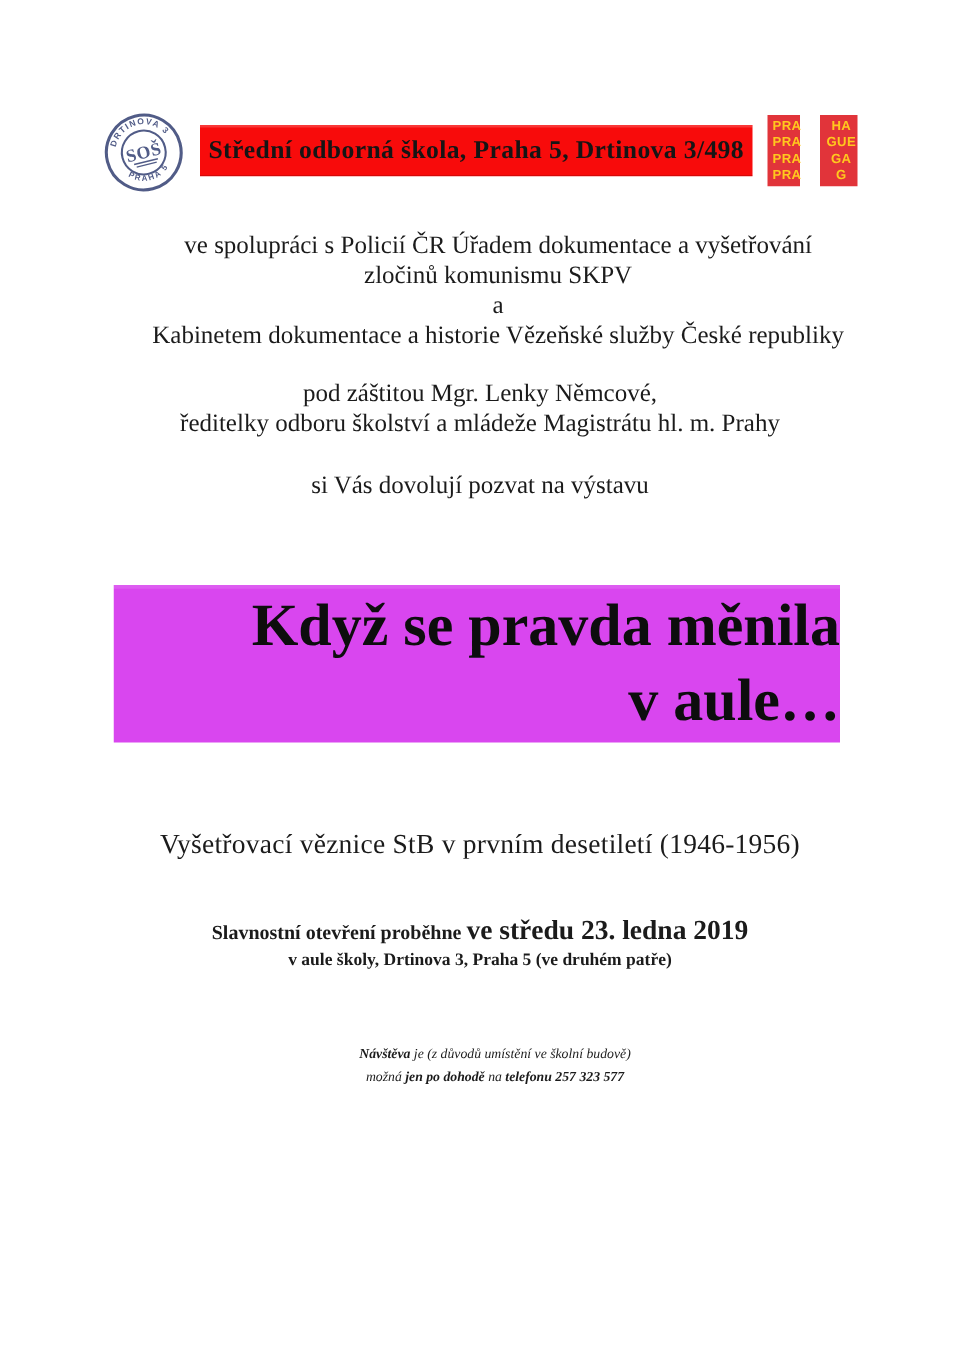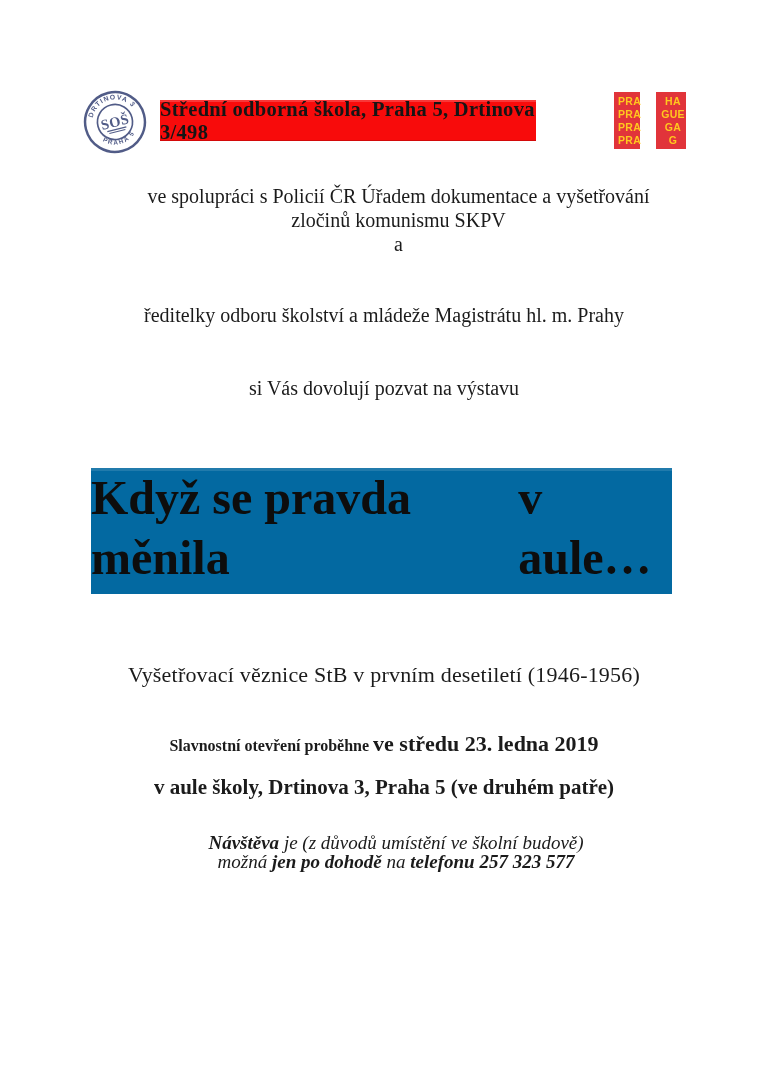--- a/index.html
+++ b/index.html
@@ -13,21 +13,21 @@
   }
 
   
   .stamp{position:absolute;left:82px;top:89px;width:66px;height:66px;opacity:.88;}
   .stamp svg{width:100%;height:100%;}
   .stamp-arc{font-family:"Liberation Sans",sans-serif;font-weight:bold;font-size:6.6px;letter-spacing:1.1px;fill:#3a4677;}
   .stamp-arc-b{font-family:"Liberation Sans",sans-serif;font-weight:bold;font-size:6.2px;letter-spacing:1.3px;fill:#3a4677;}
   .stamp-center{font-family:"Liberation Serif",serif;font-weight:bold;font-size:14px;letter-spacing:.5px;fill:#3a4677;}
 
   .school-banner{
-    position:absolute;left:160px;top:100px;width:376px;height:41px;
+    position:absolute;left:160px;top:100px;width:442px;height:41px;
     background:#f80b0b;
     display:flex;align-items:center;justify-content:center;
     font-weight:bold;font-size:20.5px;letter-spacing:.3px;color:#151515;
     box-shadow:inset 0 2px 0 rgba(255,255,255,.18), inset 0 -1px 0 rgba(0,0,0,.15);
   }
 
   .prague-logo{
     position:absolute;left:614px;top:92px;
     display:flex;gap:16px;
     font-family:"Liberation Sans",sans-serif;font-weight:bold;
@@ -44,36 +44,36 @@
 
   
   .cline{position:absolute;left:0;right:0;text-align:center;}
   .intro{top:184px;font-size:20px;line-height:24px;margin-left:29px;}
   .patron{top:304px;font-size:20px;line-height:23.5px;}
   .invite{top:377px;font-size:20px;}
 
   
   .title-banner{
     position:absolute;left:91px;top:468px;width:581px;height:126px;
-    background:#0369a1;
-    display:flex;align-items:flex-start;justify-content:center;
+    background:#d946ef;
+    display:flex;flex-direction:column;align-items:flex-end;justify-content:center;
     font-weight:bold;font-size:48px;line-height:60px;color:#0d0d0d;
     box-shadow:inset 0 3px 0 rgba(255,255,255,.12);
   }
 
   .subtitle{top:614px;font-size:22px;letter-spacing:.2px;margin-top:48px;}
 
   
   .opening-line1{top:731px;font-weight:bold;}
   .opening-line1 .small{font-size:16px;}
   .opening-line1 .big{font-size:22px;}
-  .opening-rest{top:777px;font-weight:bold;font-size:21px;line-height:20px;}
+  .opening-rest{top:759px;font-weight:bold;font-size:14px;line-height:20px;}
 
   
-  .visit{top:834px;font-style:italic;font-size:19px;line-height:18.5px;padding-left:24px;}
+  .visit{top:834px;font-style:italic;font-size:11px;line-height:18.5px;padding-left:24px;}
   .visit b{font-weight:bold;}
 </style>
 </head>
 <body>
 
 <div class="page">
 
   <div class="stamp">
     <svg viewBox="0 0 64 64">
       <g transform="rotate(-14 32 32)">
@@ -110,23 +110,25 @@
       <span class="row">GUE</span>
       <span class="row">GA</span>
       <span class="row">G</span>
     </div>
   </div>
 
   <div class="cline intro">
     <div>ve spolupráci s Policií ČR Úřadem dokumentace a vyšetřování</div>
     <div>zločinů komunismu SKPV</div>
     <div>a</div>
+    <div>Kabinetem dokumentace a historie Vězeňské služby České republiky</div>
   </div>
 
   <div class="cline patron">
+    <div>pod záštitou Mgr. Lenky Němcové,</div>
     <div>ředitelky odboru školství a mládeže Magistrátu hl. m. Prahy</div>
   </div>
 
   <div class="cline invite">si Vás dovolují pozvat na výstavu</div>
 
   <div class="title-banner">
     <div>Když se pravda měnila</div>
     <div>v aule…</div>
   </div>
 

